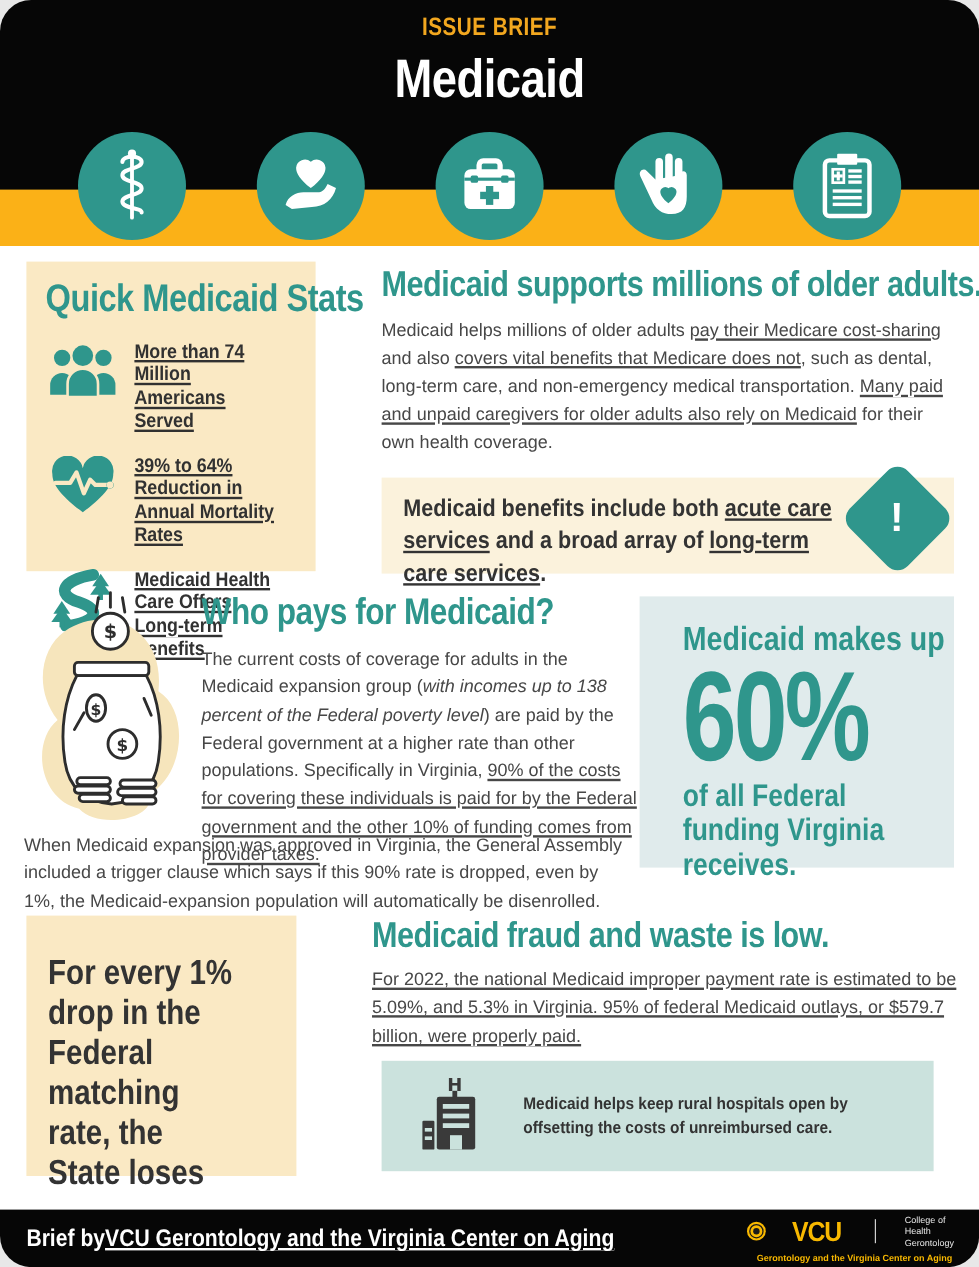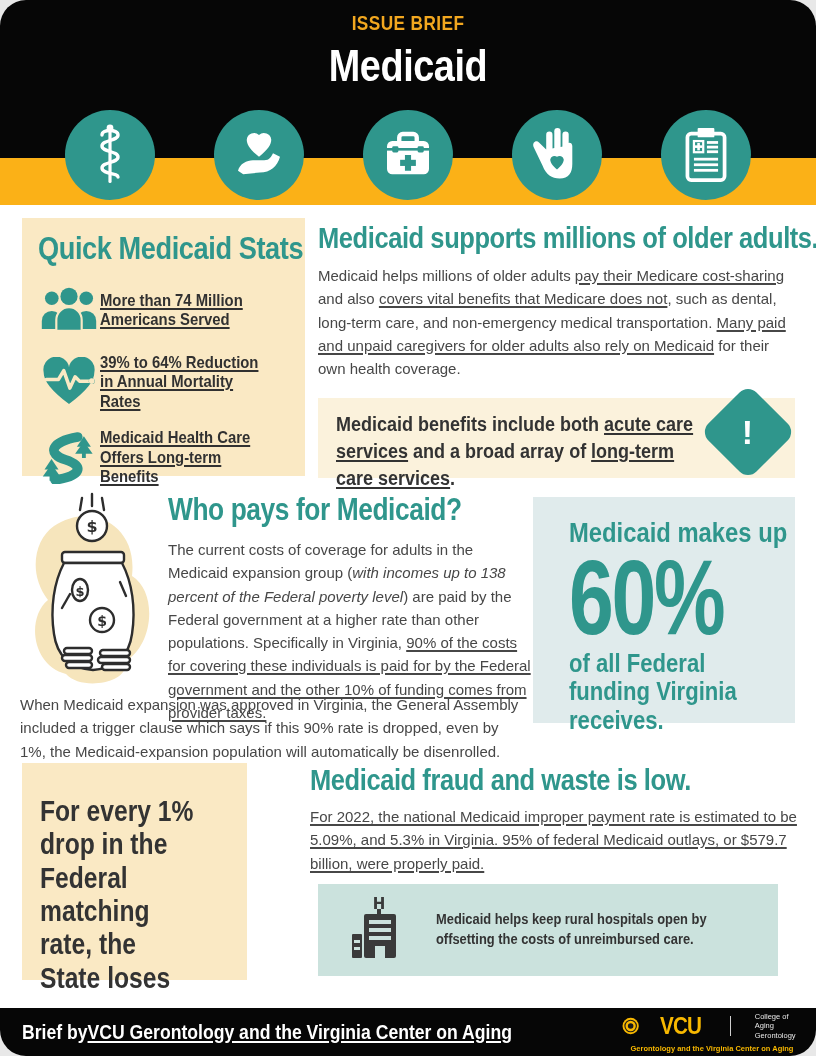--- a/index.html
+++ b/index.html
@@ -21,28 +21,28 @@
     position:absolute; left:0; top:40px; width:816px; text-align:center;
     color:#ffffff; font-weight:bold; font-size:45px; letter-spacing:-0.5px;
     transform:scaleX(0.84); transform-origin:center;
   }
   .hero-circle {
     position:absolute; top:110px; width:90px; height:90px; border-radius:50%;
     background:#2F968C; display:flex; align-items:center; justify-content:center;
   }
   
   .quick-stats {
-    position:absolute; left:22px; top:218px; width:283px; height:258px;
+    position:absolute; left:22px; top:218px; width:241px; height:258px;
     background:#FAE9C4; padding:12px 16px 4px 16px;
   }
   .quick-stats-title {
     color:#2F968C; font-weight:bold; font-size:32px; letter-spacing:-0.5px;
     transform:scaleX(0.85); transform-origin:left; white-space:nowrap;
   }
-  .stat-item { display:flex; align-items:center; margin-top:17px; }
+  .stat-item { display:flex; gap:12px; margin-top:17px; }
   .stat-icon { width:62px; height:52px; flex:0 0 62px; display:flex; align-items:center; justify-content:center; }
   .stat-label {
     color:#313131; font-weight:bold; font-size:16.5px; line-height:1.18;
     transform:scaleX(0.9); transform-origin:left;
   }
   .u { text-decoration:underline; text-decoration-thickness:1.5px; text-underline-offset:2px; }
   
   .section-h {
     color:#2F968C; font-weight:bold; letter-spacing:-0.5px;
     transform:scaleX(0.85); transform-origin:left; white-space:nowrap;
@@ -300,21 +300,21 @@
     <div class="logo-block">
       <div class="logo-row">
         <svg width="20" height="20" viewBox="0 0 20 20">
           <circle cx="10" cy="10" r="9.4" fill="#F8B800"></circle>
           <circle cx="10" cy="10" r="6.6" fill="none" stroke="#1a1a1a" stroke-width="1.3"></circle>
           <circle cx="10" cy="10" r="3.2" fill="#1a1a1a"></circle>
         </svg>
         <span class="vcu-word">VCU</span>
         <span class="logo-div"></span>
         <span class="logo-college">
-          <span>College of Aging</span><br>
+          <span>College of Health</span><br>
           <span>Gerontology</span>
         </span>
       </div>
       <div class="logo-sub">Gerontology and the Virginia Center on Aging</div>
     </div>
   </div>
 
 </div>
 
 </body></html>

